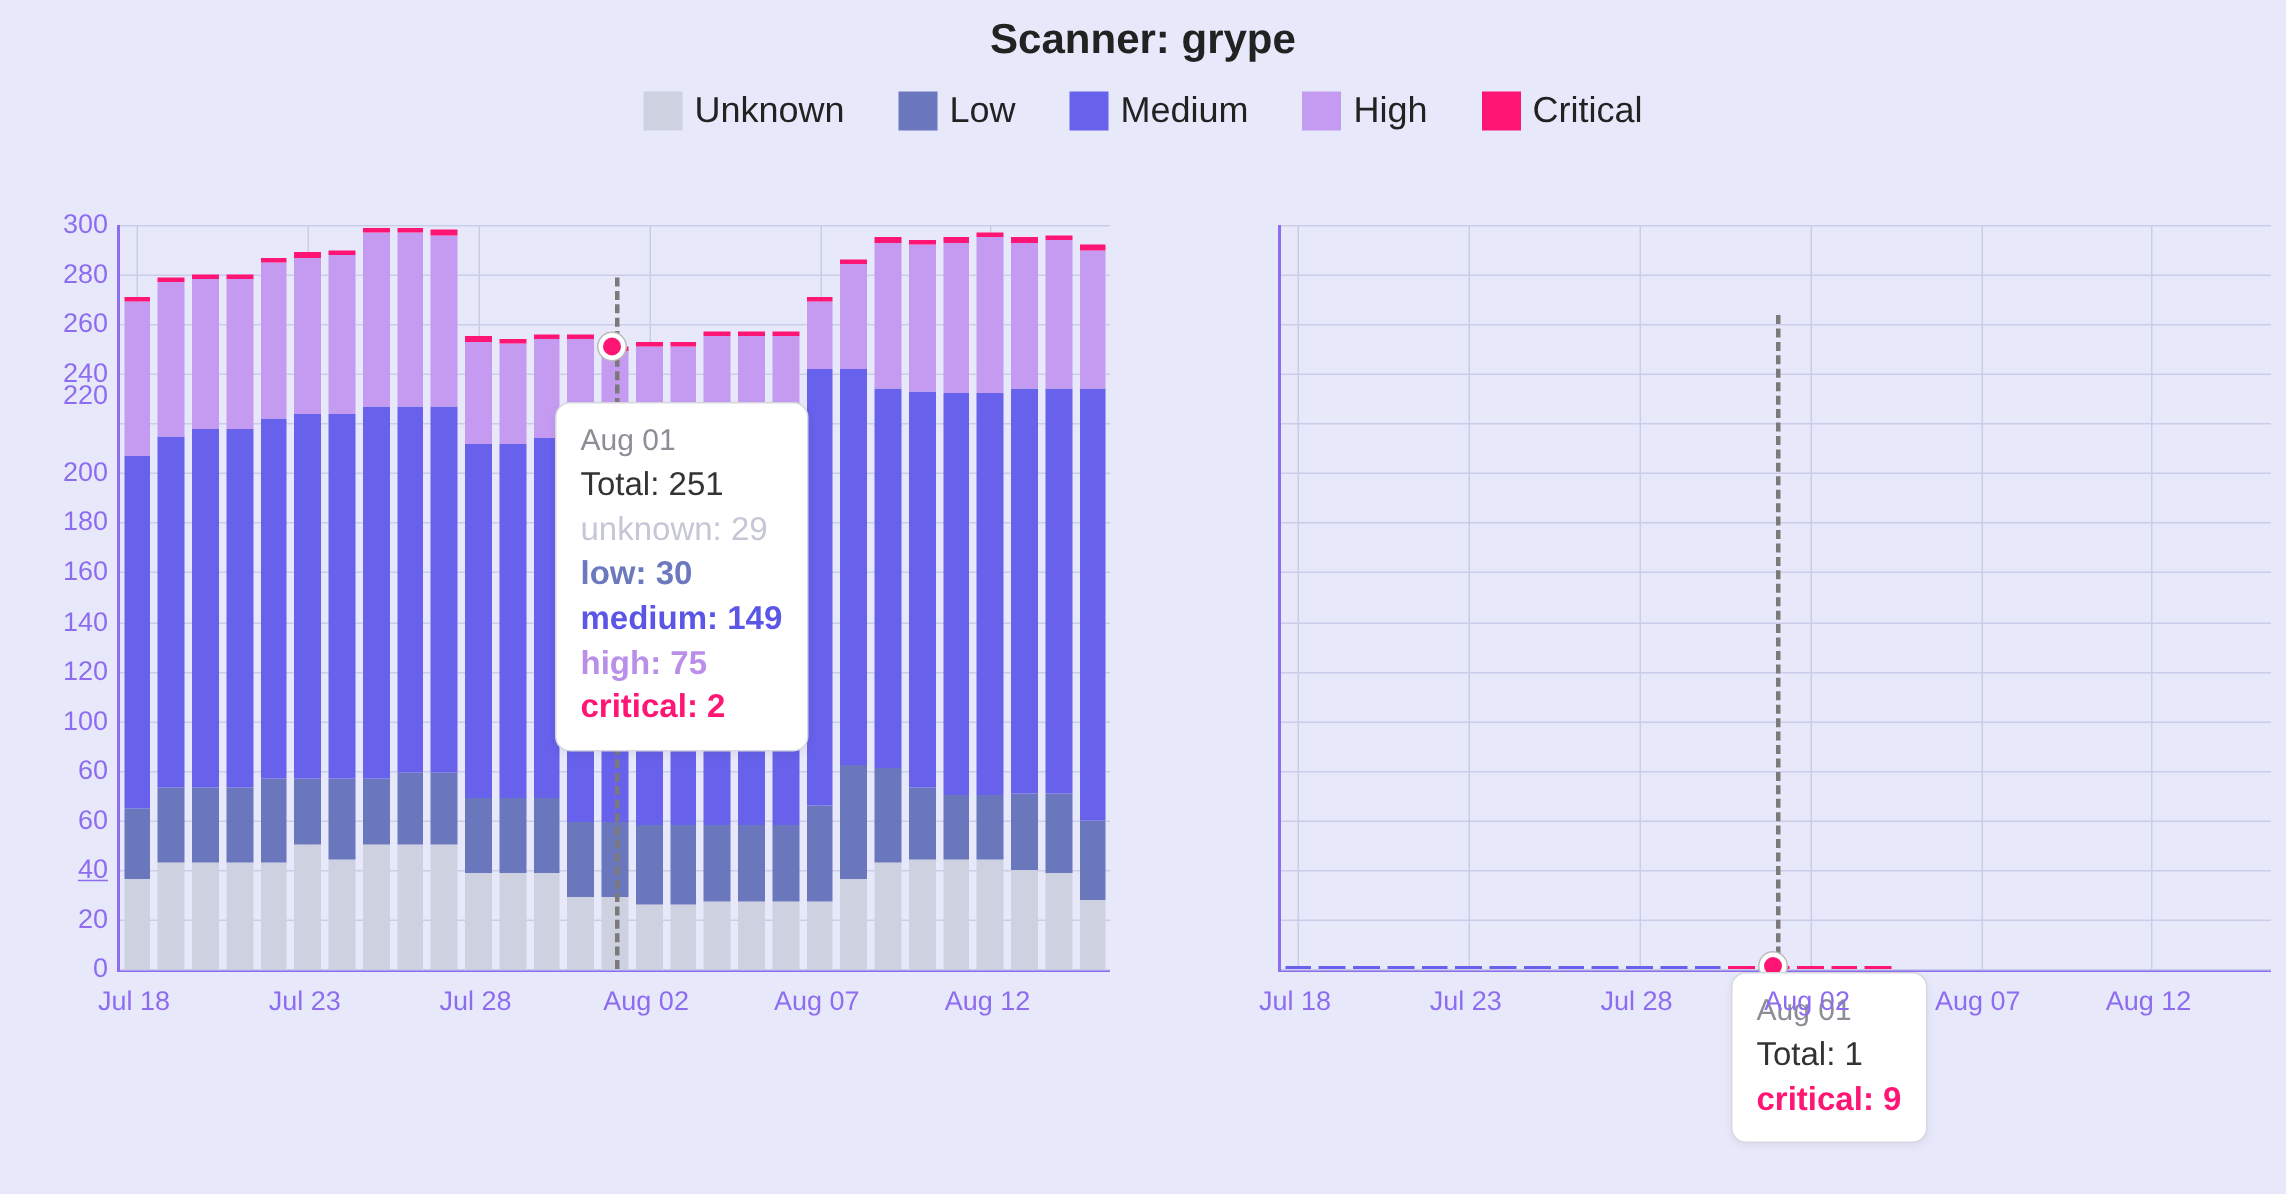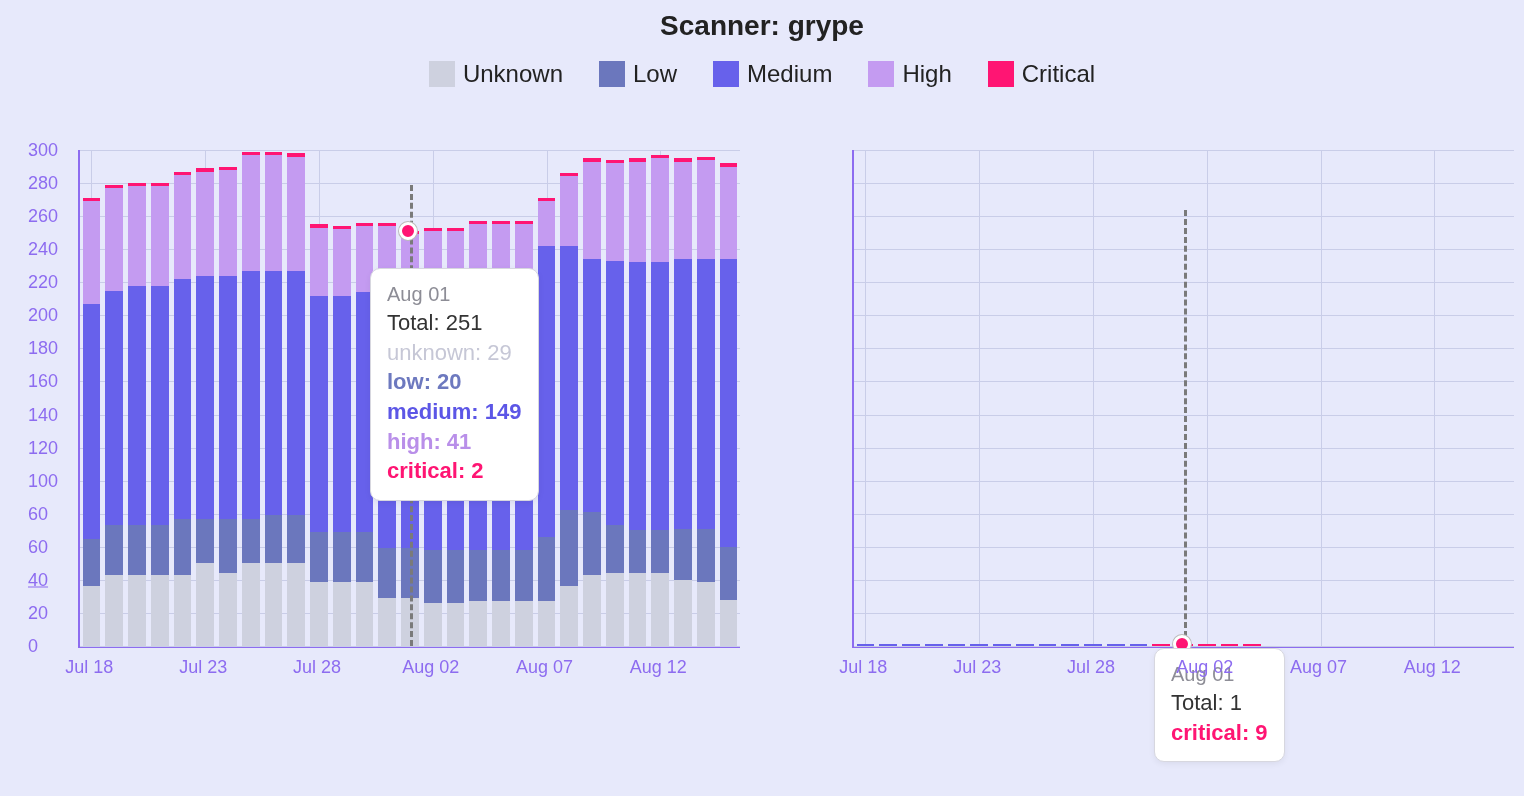--- a/index.html
+++ b/index.html
@@ -20,21 +20,21 @@
   .chart { position: relative; }
   .chart.left  { width: 750px; height: 570px; }
   .chart.right { width: 750px; height: 570px; margin-left: 24px; }
   .plot-area {
     position: absolute; left: 78px; top: 12px; right: 10px; bottom: 60px;
     border-left: 2px solid #8d6cf0; border-bottom: 2px solid #8d6cf0;
   }
   .gridlines { position: absolute; inset: 0; }
   .gridlines .h { position: absolute; left: 0; right: 0; height: 1px; background: #c9cde8; }
   .gridlines .v { position: absolute; top: 0; bottom: 0; width: 1px; background: #c9cde8; }
-  .y-tick { position: absolute; left: 28px; width: 44px; text-align: left; font-size: 18px; color: #8d6cf0; transform: translateY(-50%); }
+  .y-tick { position: absolute; left: 28px; width: 44px; text-align: right; font-size: 18px; color: #8d6cf0; transform: translateY(-50%); }
   .x-tick { position: absolute; bottom: 30px; font-size: 18px; color: #8d6cf0; transform: translateX(-50%); white-space: nowrap; }
   .bars { position: absolute; inset: 0; }
   .bar { position: absolute; bottom: 0; }
   .seg { position: absolute; left: 0; right: 0; }
 
   .panel-label {
     position: absolute; background: #fff; border: 1px solid #cfcfd6; border-radius: 10px;
     padding: 10px 22px; font-size: 26px; color: #606068; box-shadow: 0 2px 6px rgba(0,0,0,.06);
     text-align: center; line-height: 1.25;
   }
@@ -321,37 +321,37 @@
         <div class="crosshair" id="cross0" style="left: 330px; top: 35px; height: 461px;"></div>
       </div>
       <div id="yt0"></div>
       <div id="xt0"></div>
 
       <div class="crosshair-dot" id="dot0" style="left: 408px; top: 93.0133px;"></div>
       <div class="tooltip" id="tip0" style="left:370px; top:130px;">
         <div class="hdr">Aug 01</div>
         <div class="tot">Total: 251</div>
         <div class="unk">unknown: 29</div>
-        <div class="low">low: 20</div>
+        <div class="low">low: 30</div>
         <div class="med">medium: 149</div>
-        <div class="hig">high: 41</div>
+        <div class="hig">high: 75</div>
         <div class="cri">critical: 2</div>
       </div>
     <div class="y-tick" style="top: 508px;">0</div>
         <div class="y-tick" style="top: 474.933px;">20</div>
         <div class="y-tick" style="top: 441.867px; text-decoration: underline;">40</div>
         <div class="y-tick" style="top: 408.8px;">60</div>
         <div class="y-tick" style="top: 375.733px;">60</div>
         <div class="y-tick" style="top: 342.667px;">100</div>
         <div class="y-tick" style="top: 309.6px;">120</div>
         <div class="y-tick" style="top: 276.533px;">140</div>
         <div class="y-tick" style="top: 243.467px;">160</div>
         <div class="y-tick" style="top: 210.4px;">180</div>
         <div class="y-tick" style="top: 177.333px;">200</div>
-        <div class="y-tick" style="top: 144px;">220</div>
+        <div class="y-tick" style="top: 126px;">220</div>
         <div class="y-tick" style="top: 111.2px;">240</div>
         <div class="y-tick" style="top: 78.1333px;">260</div>
         <div class="y-tick" style="top: 45.0667px;">280</div>
         <div class="y-tick" style="top: 12px;">300</div>
         <div class="x-tick" style="left: 89.3793px;">Jul 18</div>
         <div class="x-tick" style="left: 203.172px;">Jul 23</div>
         <div class="x-tick" style="left: 316.966px;">Jul 28</div>
         <div class="x-tick" style="left: 430.759px;">Aug 02</div>
         <div class="x-tick" style="left: 544.552px;">Aug 07</div>
         <div class="x-tick" style="left: 658.345px;">Aug 12</div>

